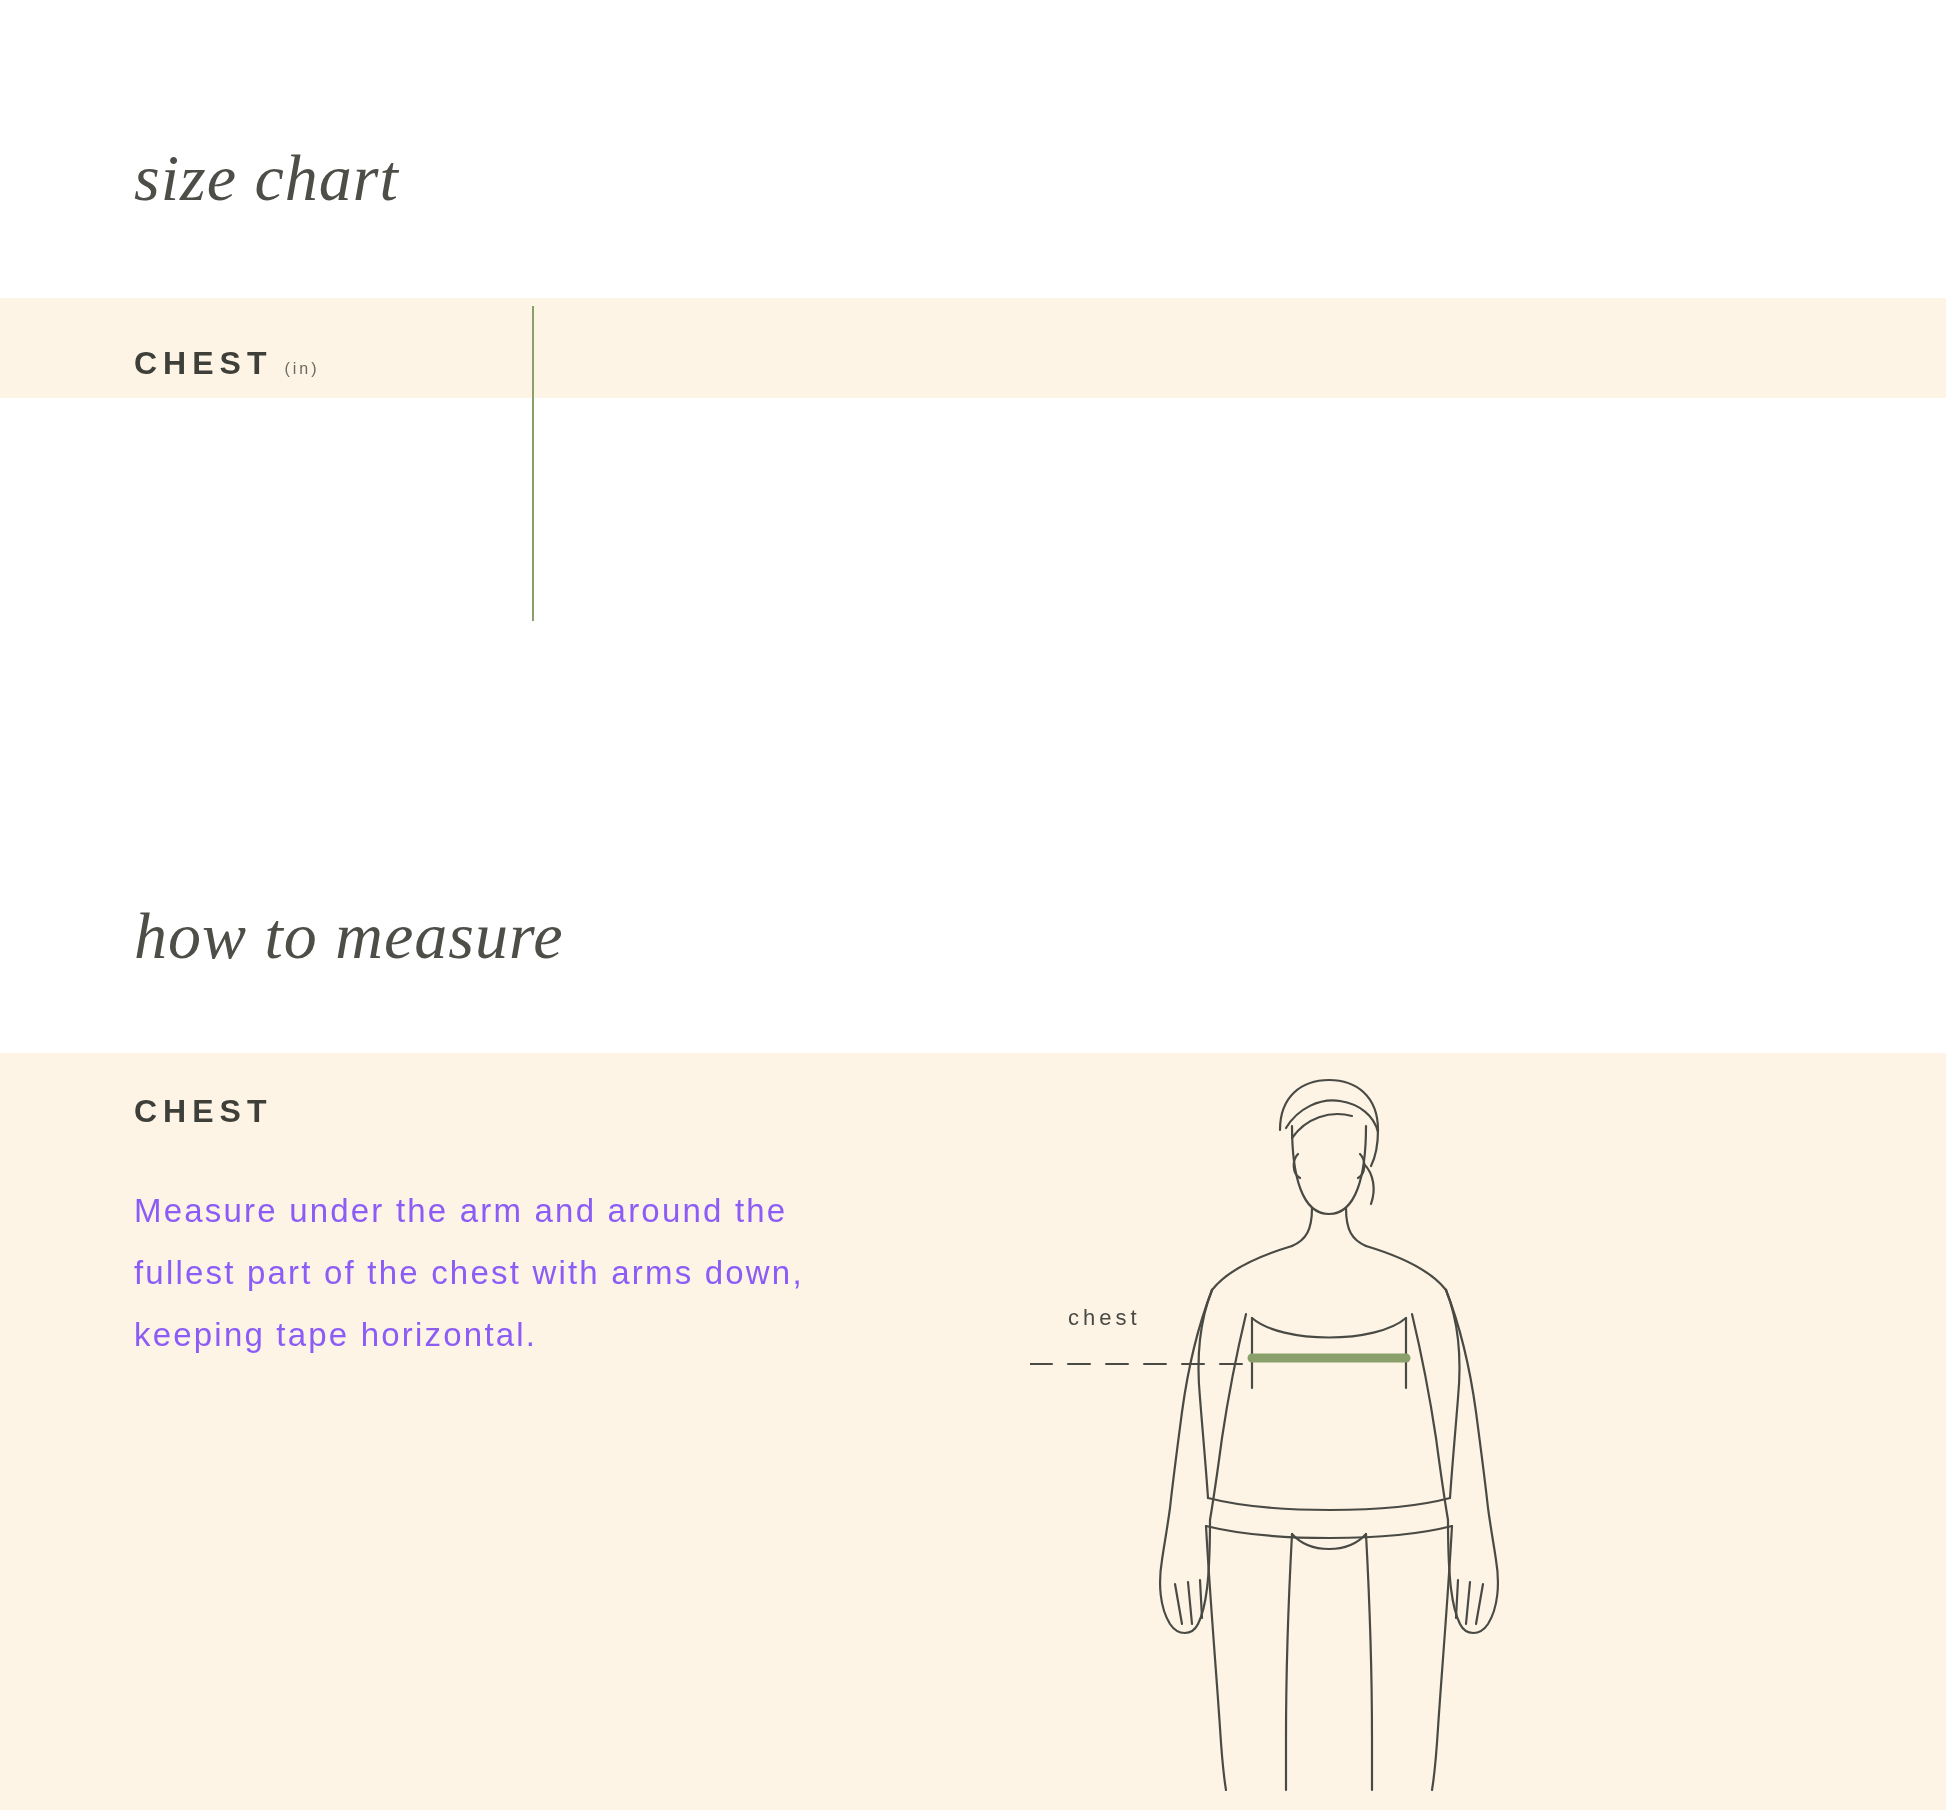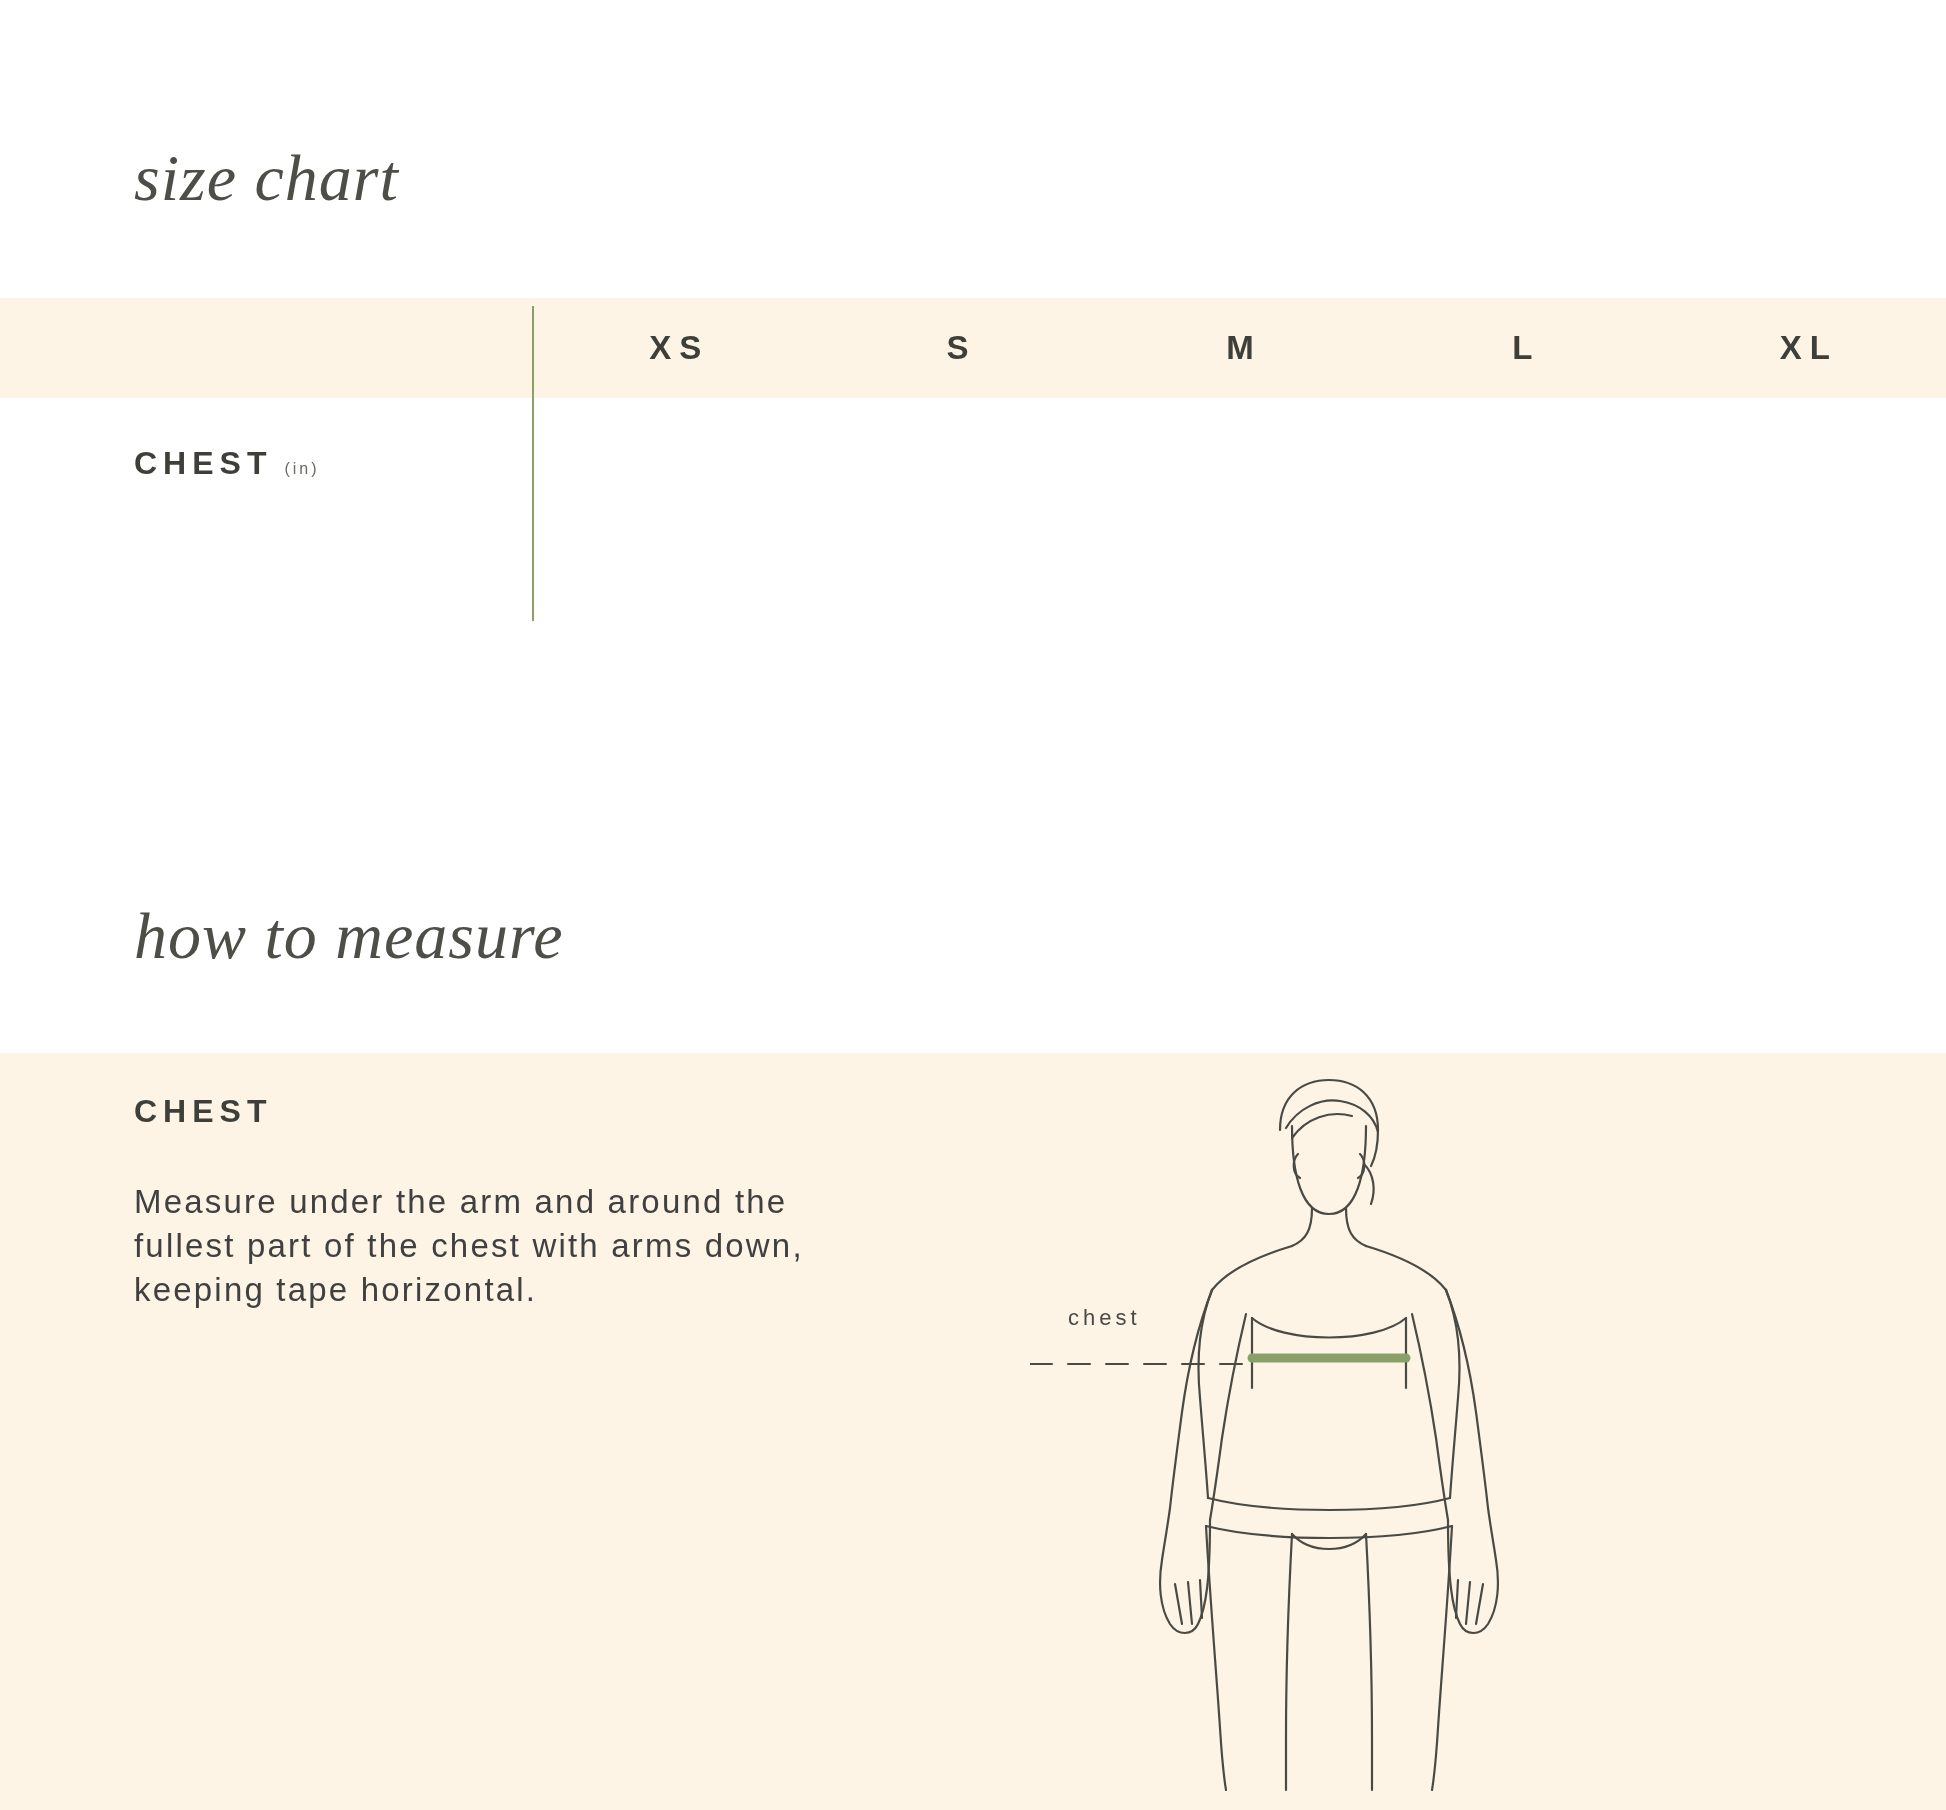--- a/index.html
+++ b/index.html
@@ -124,23 +124,23 @@
     font-weight: bold;
     letter-spacing: 6px;
     color: #3f3f3a;
   }
   #measure-body {
     position: absolute;
     left: 134px;
     top: 1180px;
     width: 720px;
     font-size: 33px;
-    line-height: 44px;
+    line-height: 62px;
     letter-spacing: 2.2px;
-    color: #404040;
+    color: #8b5cf6;
   }
 
   #figure-wrap {
     position: absolute;
     left: 1030px;
     top: 1068px;
     width: 620px;
     height: 730px;
   }
   #chest-label {
@@ -153,30 +153,20 @@
   }
 </style>
 </head>
 <body>
 
 <div class="section-title" id="size-chart-title">size chart</div>
 
 <div class="table-band"></div>
 
 <div id="size-table">
-  <div class="table-row header-row">
-    <div class="row-label-cell"></div>
-    <div class="head-cells">
-      <div class="head-cell">XS</div>
-      <div class="head-cell">S</div>
-      <div class="head-cell">M</div>
-      <div class="head-cell">L</div>
-      <div class="head-cell">XL</div>
-    </div>
-  </div>
 
   <div class="table-row data-row">
     <div class="row-label-cell">
       <span class="row-label">CHEST</span>
       <span class="row-unit">(in)</span>
     </div>
   </div>
 </div>
 
 <div class="vrule"></div>

